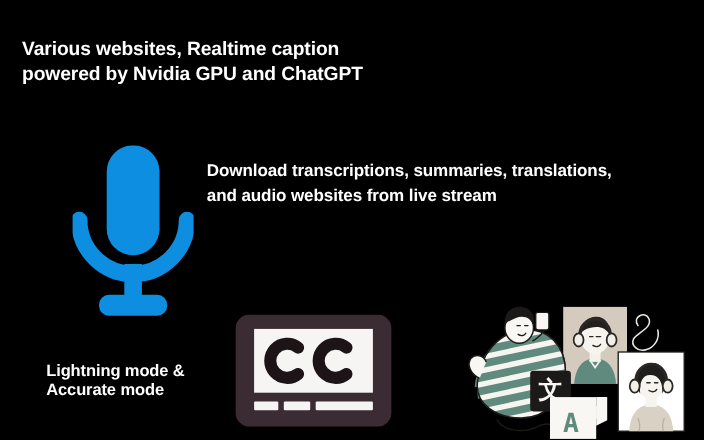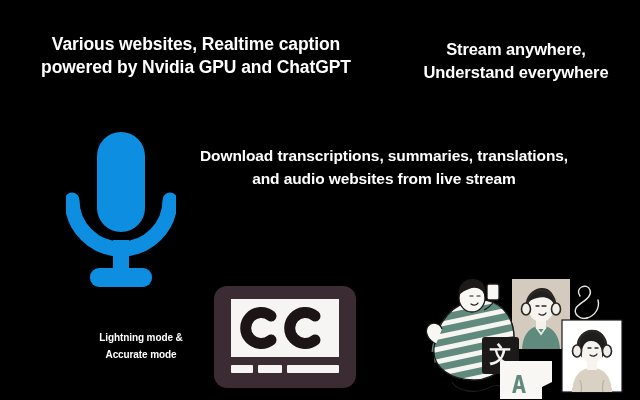--- a/index.html
+++ b/index.html
@@ -16,21 +16,20 @@
     height: 400px;
     background: #000000;
     overflow: hidden;
   }
 
   
   .headline {
     position: absolute;
     color: #ffffff;
     font-weight: bold;
-    text-align: center;
     letter-spacing: -0.1px;
     white-space: pre-line;
   }
   #headline-websites {
     left: 20px;
     top: 33px;
     width: 352px;
     font-size: 17.5px;
     line-height: 23px;
   }
@@ -42,24 +41,24 @@
     line-height: 23px;
   }
   #headline-download {
     left: 188px;
     top: 144px;
     width: 392px;
     font-size: 15.5px;
     line-height: 23px;
   }
   #caption-modes {
-    left: 58px;
+    left: 42px;
     top: 329px;
     width: 166px;
-    font-size: 10px;
+    font-size: 15px;
     line-height: 17px;
   }
 
   
   .mic-wrap {
     position: absolute;
     left: 66px;
     top: 132px;
     width: 110px;
     height: 156px;
@@ -86,22 +85,20 @@
   }
   .illus-wrap svg { display: block; }
 </style>
 </head>
 <body>
 
 <div class="canvas">
 
   <div class="headline" id="headline-websites">Various websites, Realtime caption powered by Nvidia GPU and ChatGPT</div>
 
-  <div class="headline" id="headline-stream">Stream anywhere,
-Understand everywhere</div>
 
   <div class="headline" id="headline-download">Download transcriptions, summaries, translations, and audio websites from live stream</div>
 
   <div class="mic-wrap">
     <svg width="110" height="156" viewBox="0 0 110 156" xmlns="http://www.w3.org/2000/svg">
 
       <rect x="31" y="0" width="48" height="100" rx="24" ry="24" fill="#0d8ee0"></rect>
 
       <path d="M6 68 A49 49 0 0 0 104 68" fill="none" stroke="#0d8ee0" stroke-width="15" stroke-linecap="round"></path>
 

